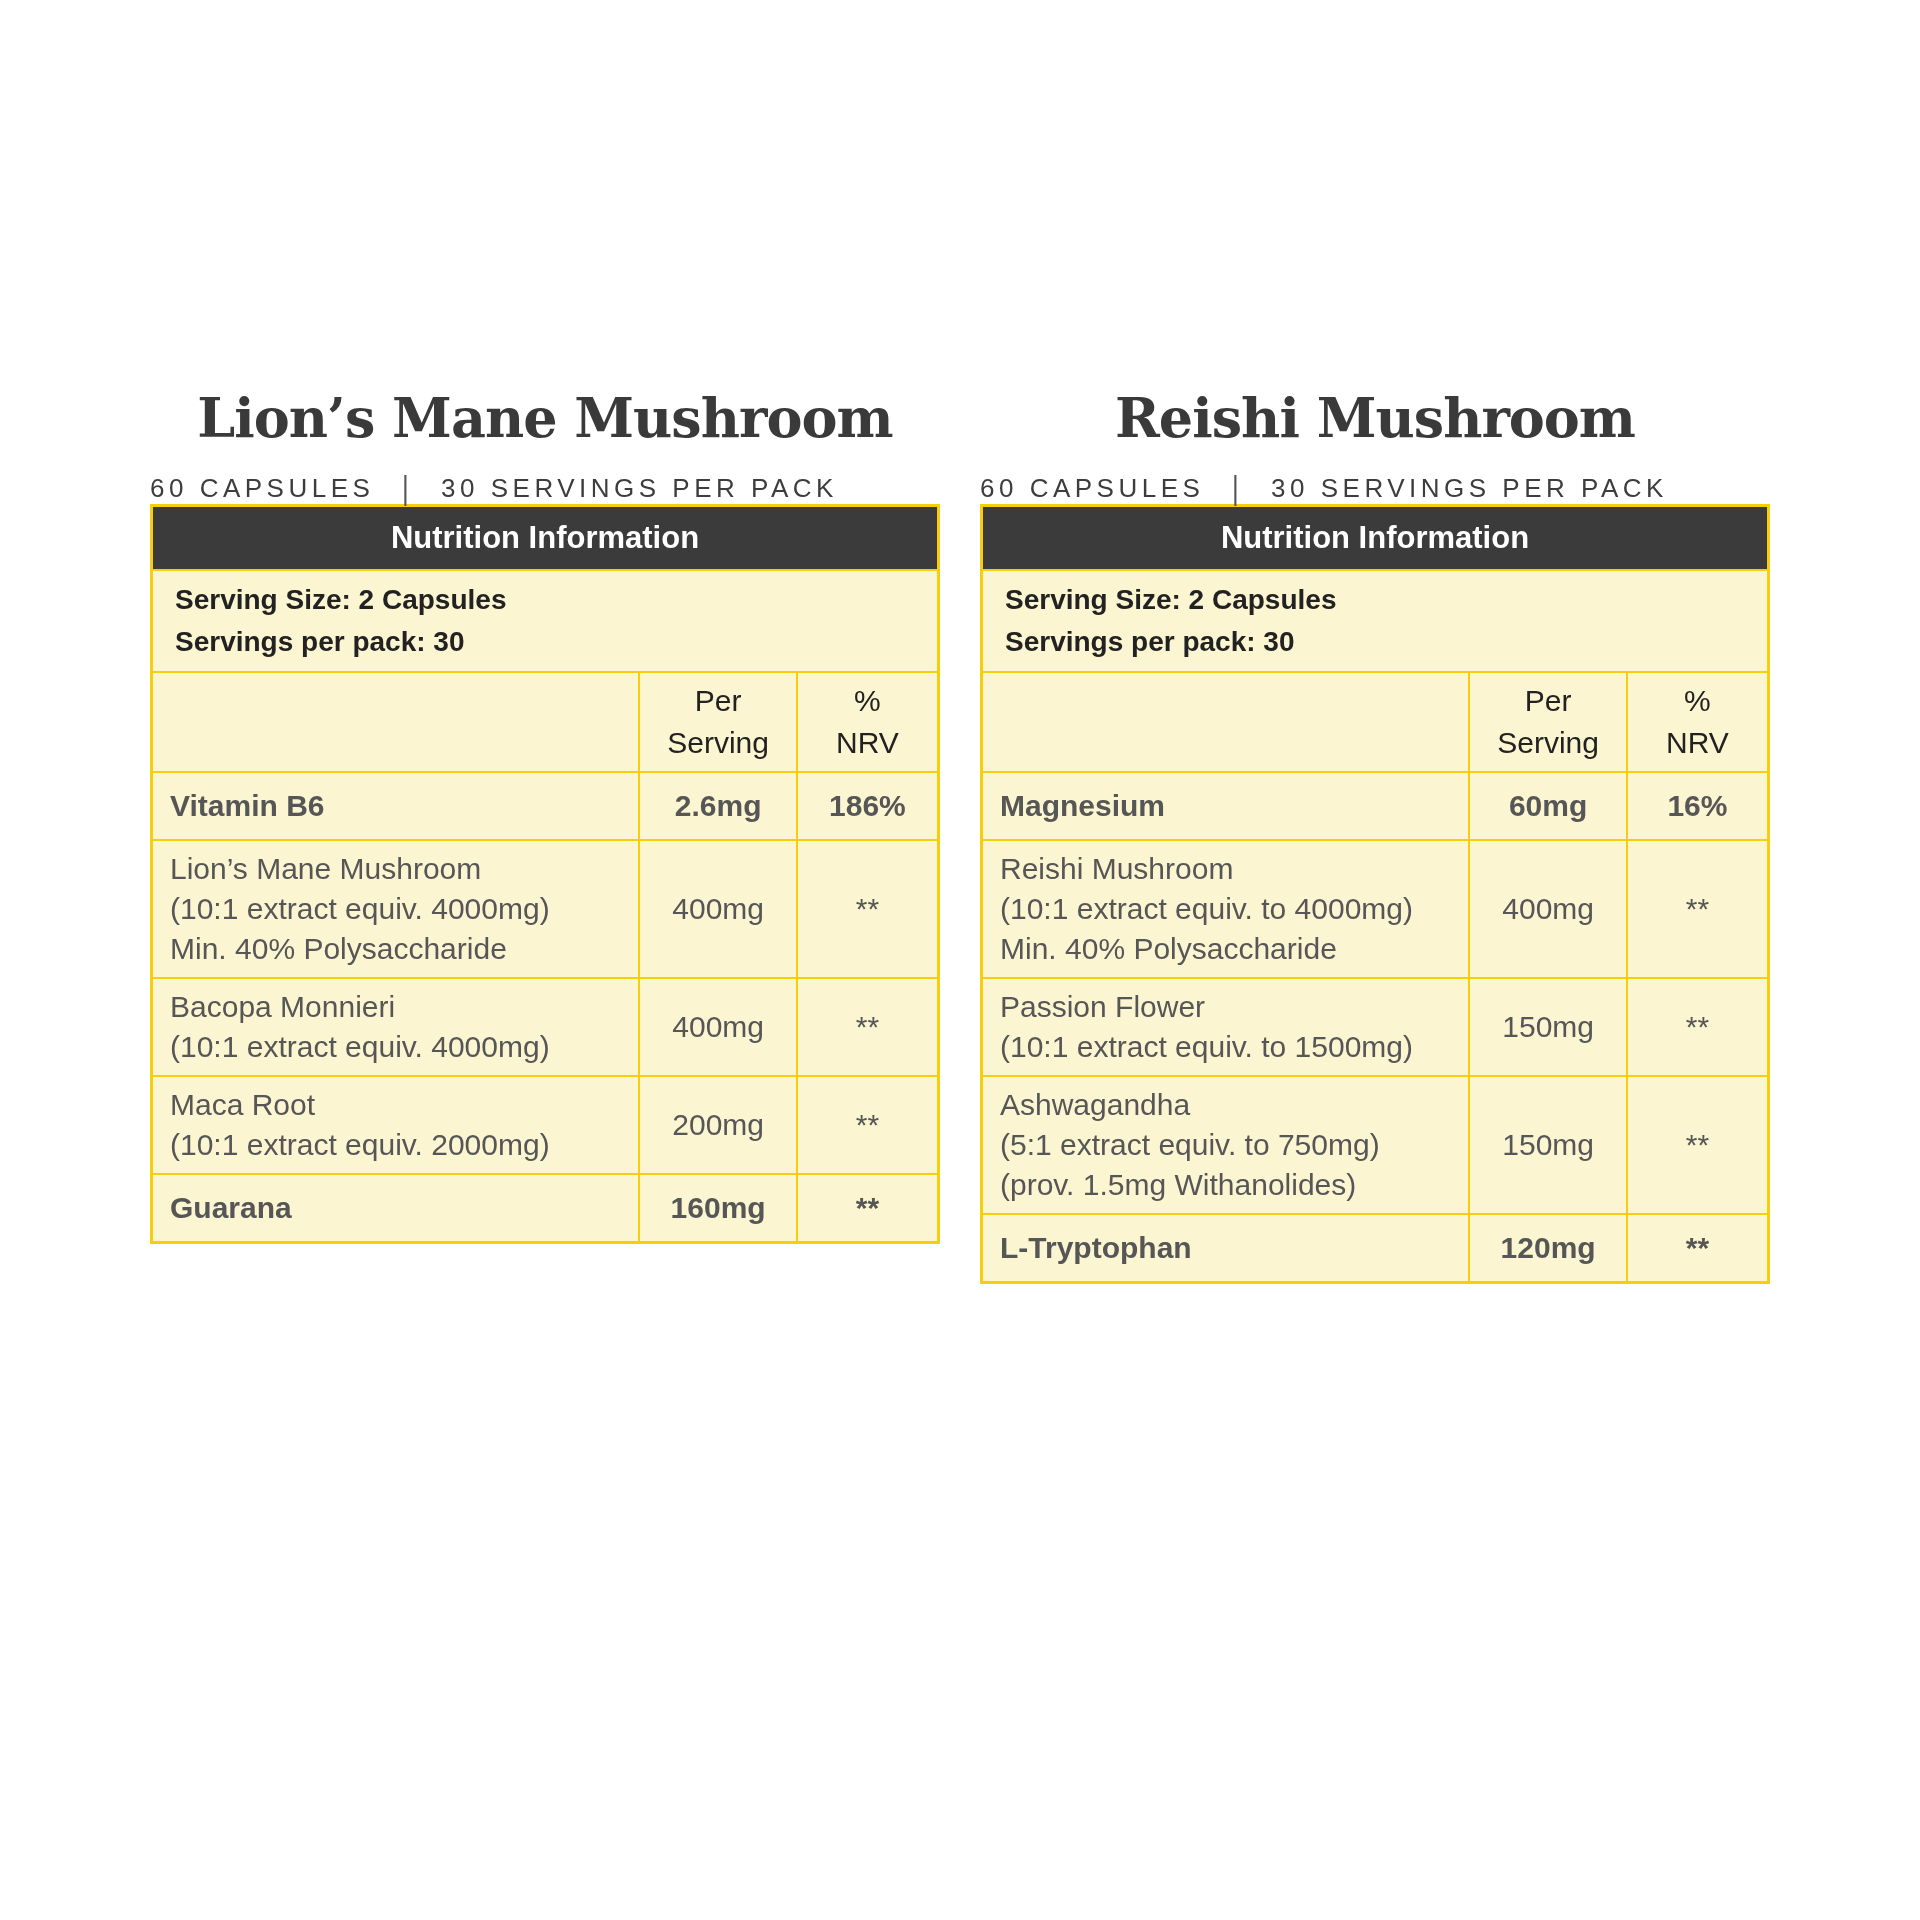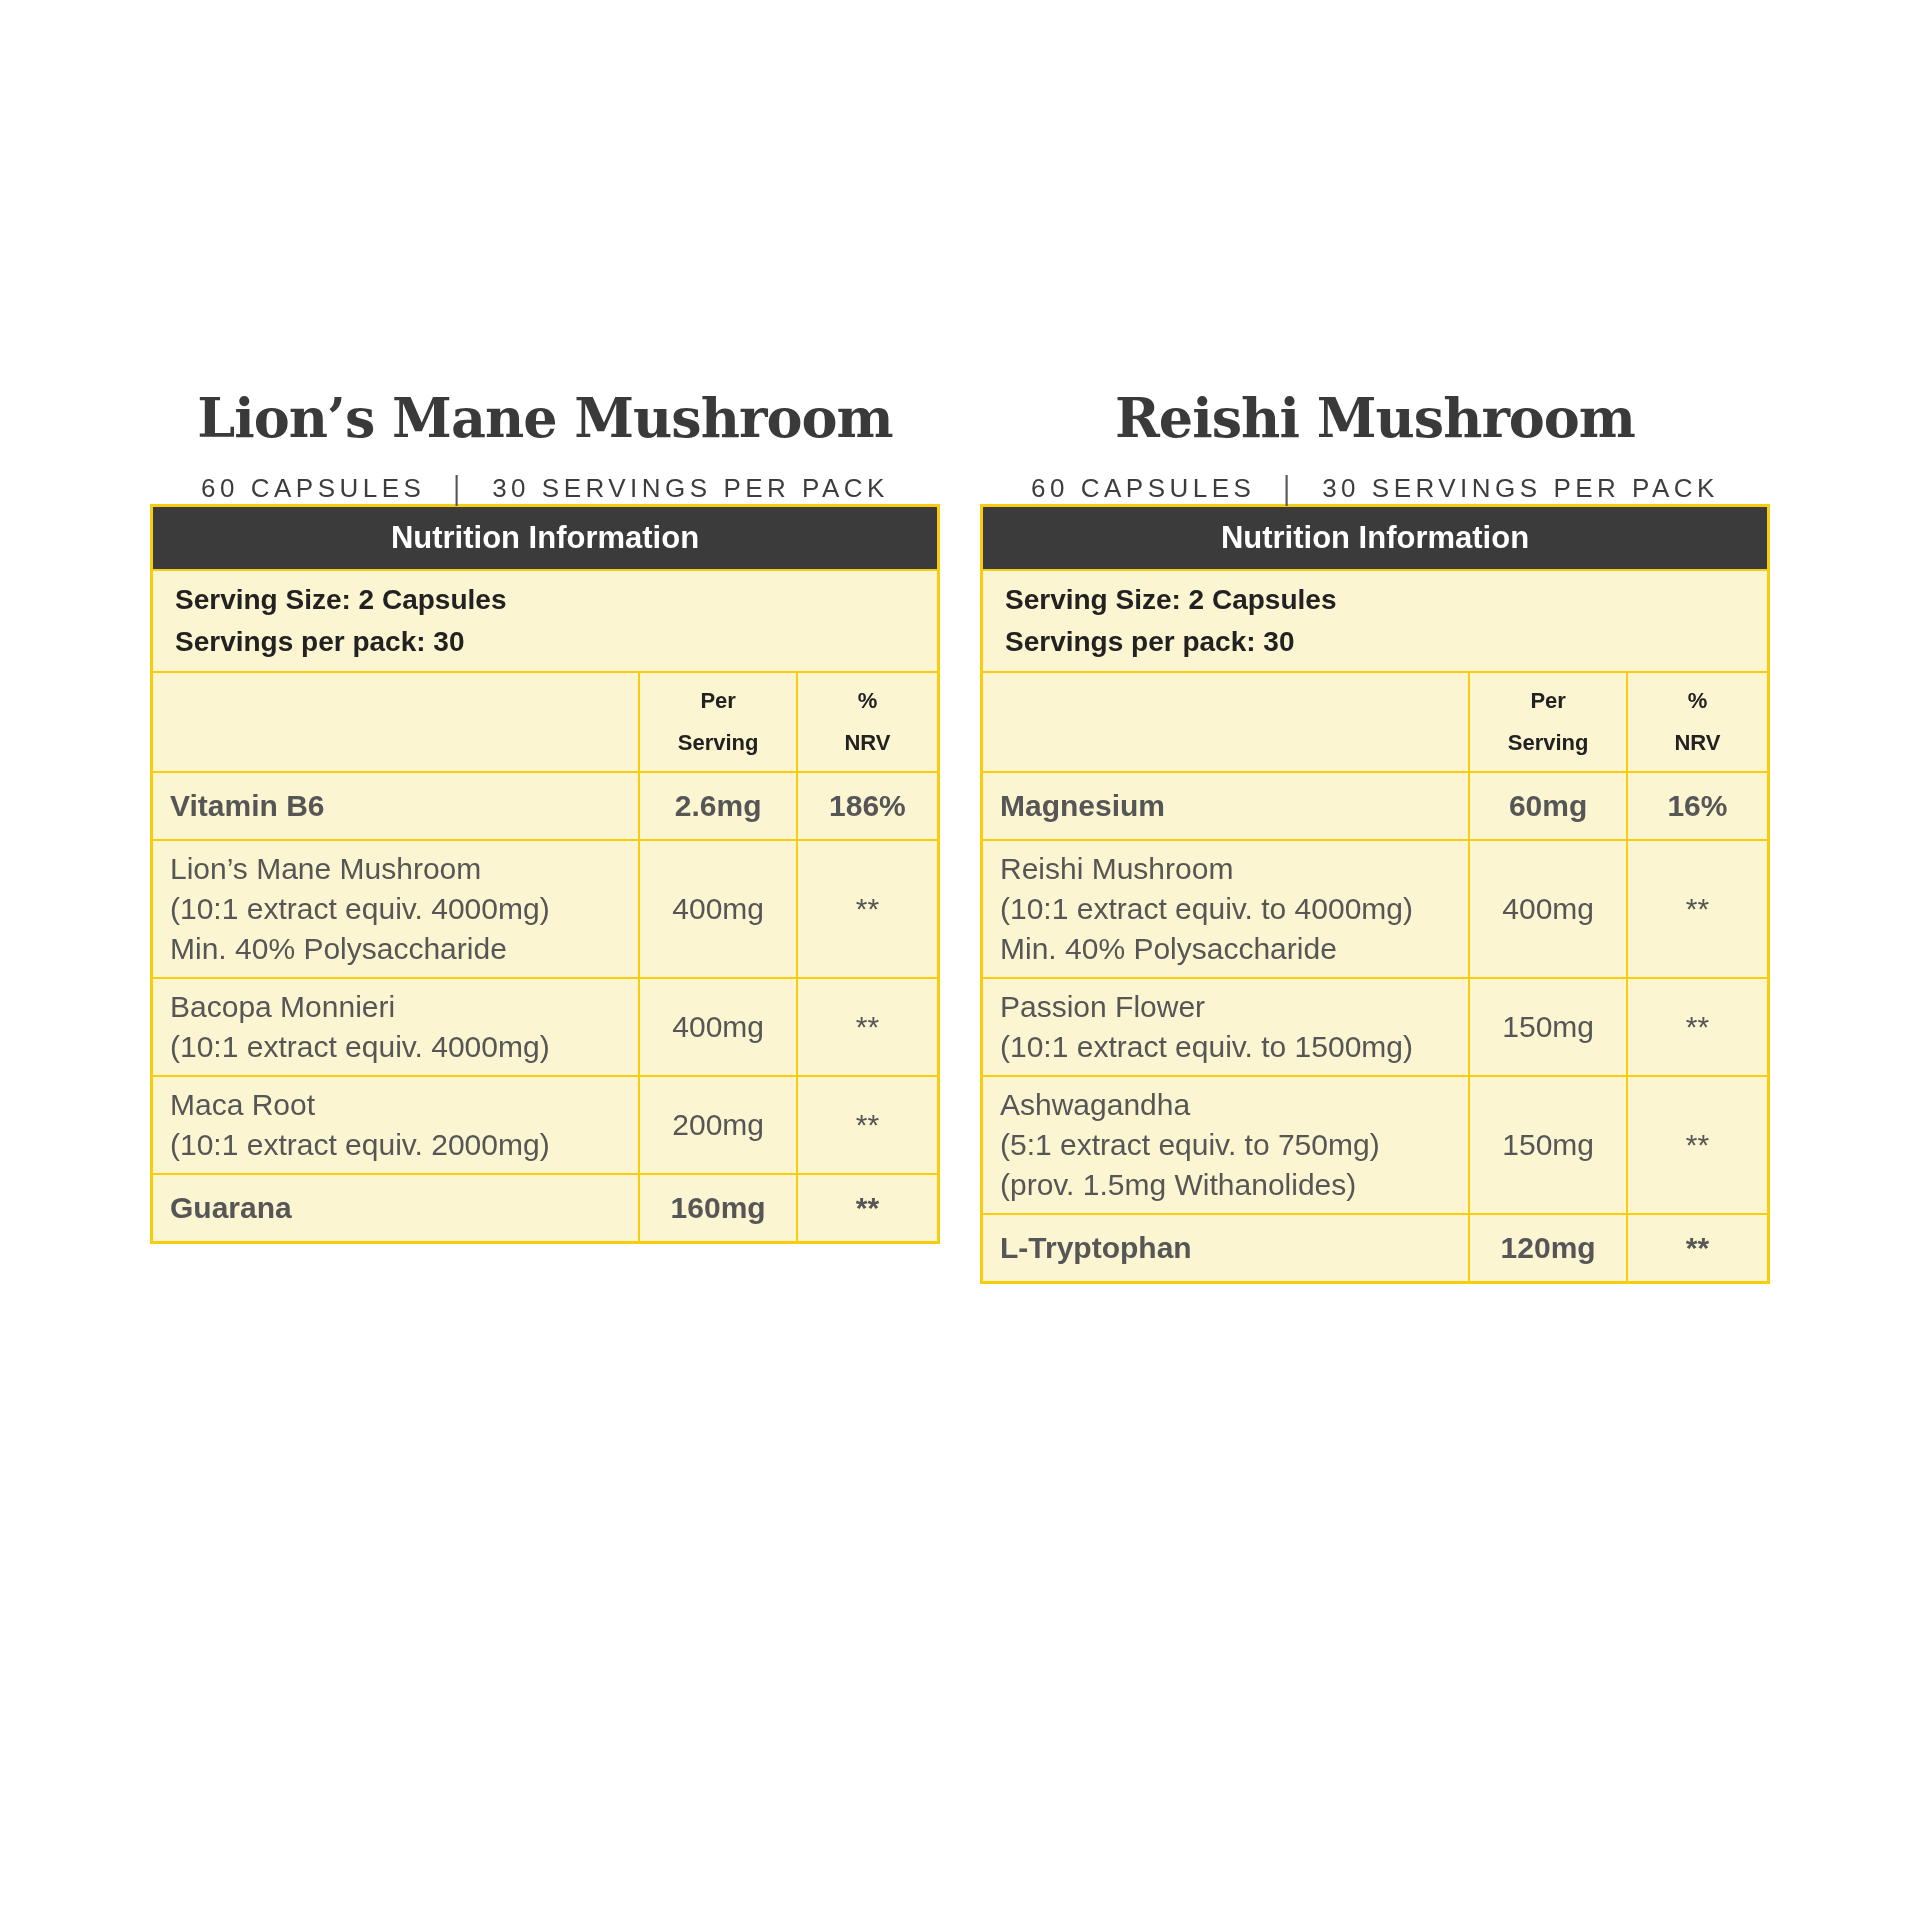--- a/index.html
+++ b/index.html
@@ -40,21 +40,21 @@
     font-weight: bold;
     font-size: 54px;
     line-height: 64px;
     letter-spacing: -1px;
     color: var(--title-text, #3A3A3A);
     text-align: center;
     white-space: nowrap;
   }
   .subtitle {
     margin-top: 22px;
-    text-align: center;
+    text-align: left;
     font-size: 26px;
     line-height: 32px;
     letter-spacing: 4.5px;
     color: var(--subtitle-text, #3D3D3D);
     white-space: nowrap;
   }
   .subtitle .divider {
     display: inline-block;
     margin: 0 16px;
     font-weight: 100;
@@ -85,23 +85,23 @@
     padding: 8px 10px 8px 22px;
     font-size: 28px;
     line-height: 42px;
     font-weight: bold;
     color: var(--bold-text, #222222);
   }
   tr.colhead th {
     height: 100px;
     vertical-align: middle;
     text-align: center;
-    font-size: 22px;
+    font-size: 30px;
     line-height: 42px;
-    font-weight: bold;
+    font-weight: normal;
     color: var(--bold-text, #222222);
     white-space: pre-line;
   }
   tbody td {
     vertical-align: middle;
     font-size: 30px;
     color: var(--body-text, #565656);
   }
   tbody td.name {
     text-align: left;

